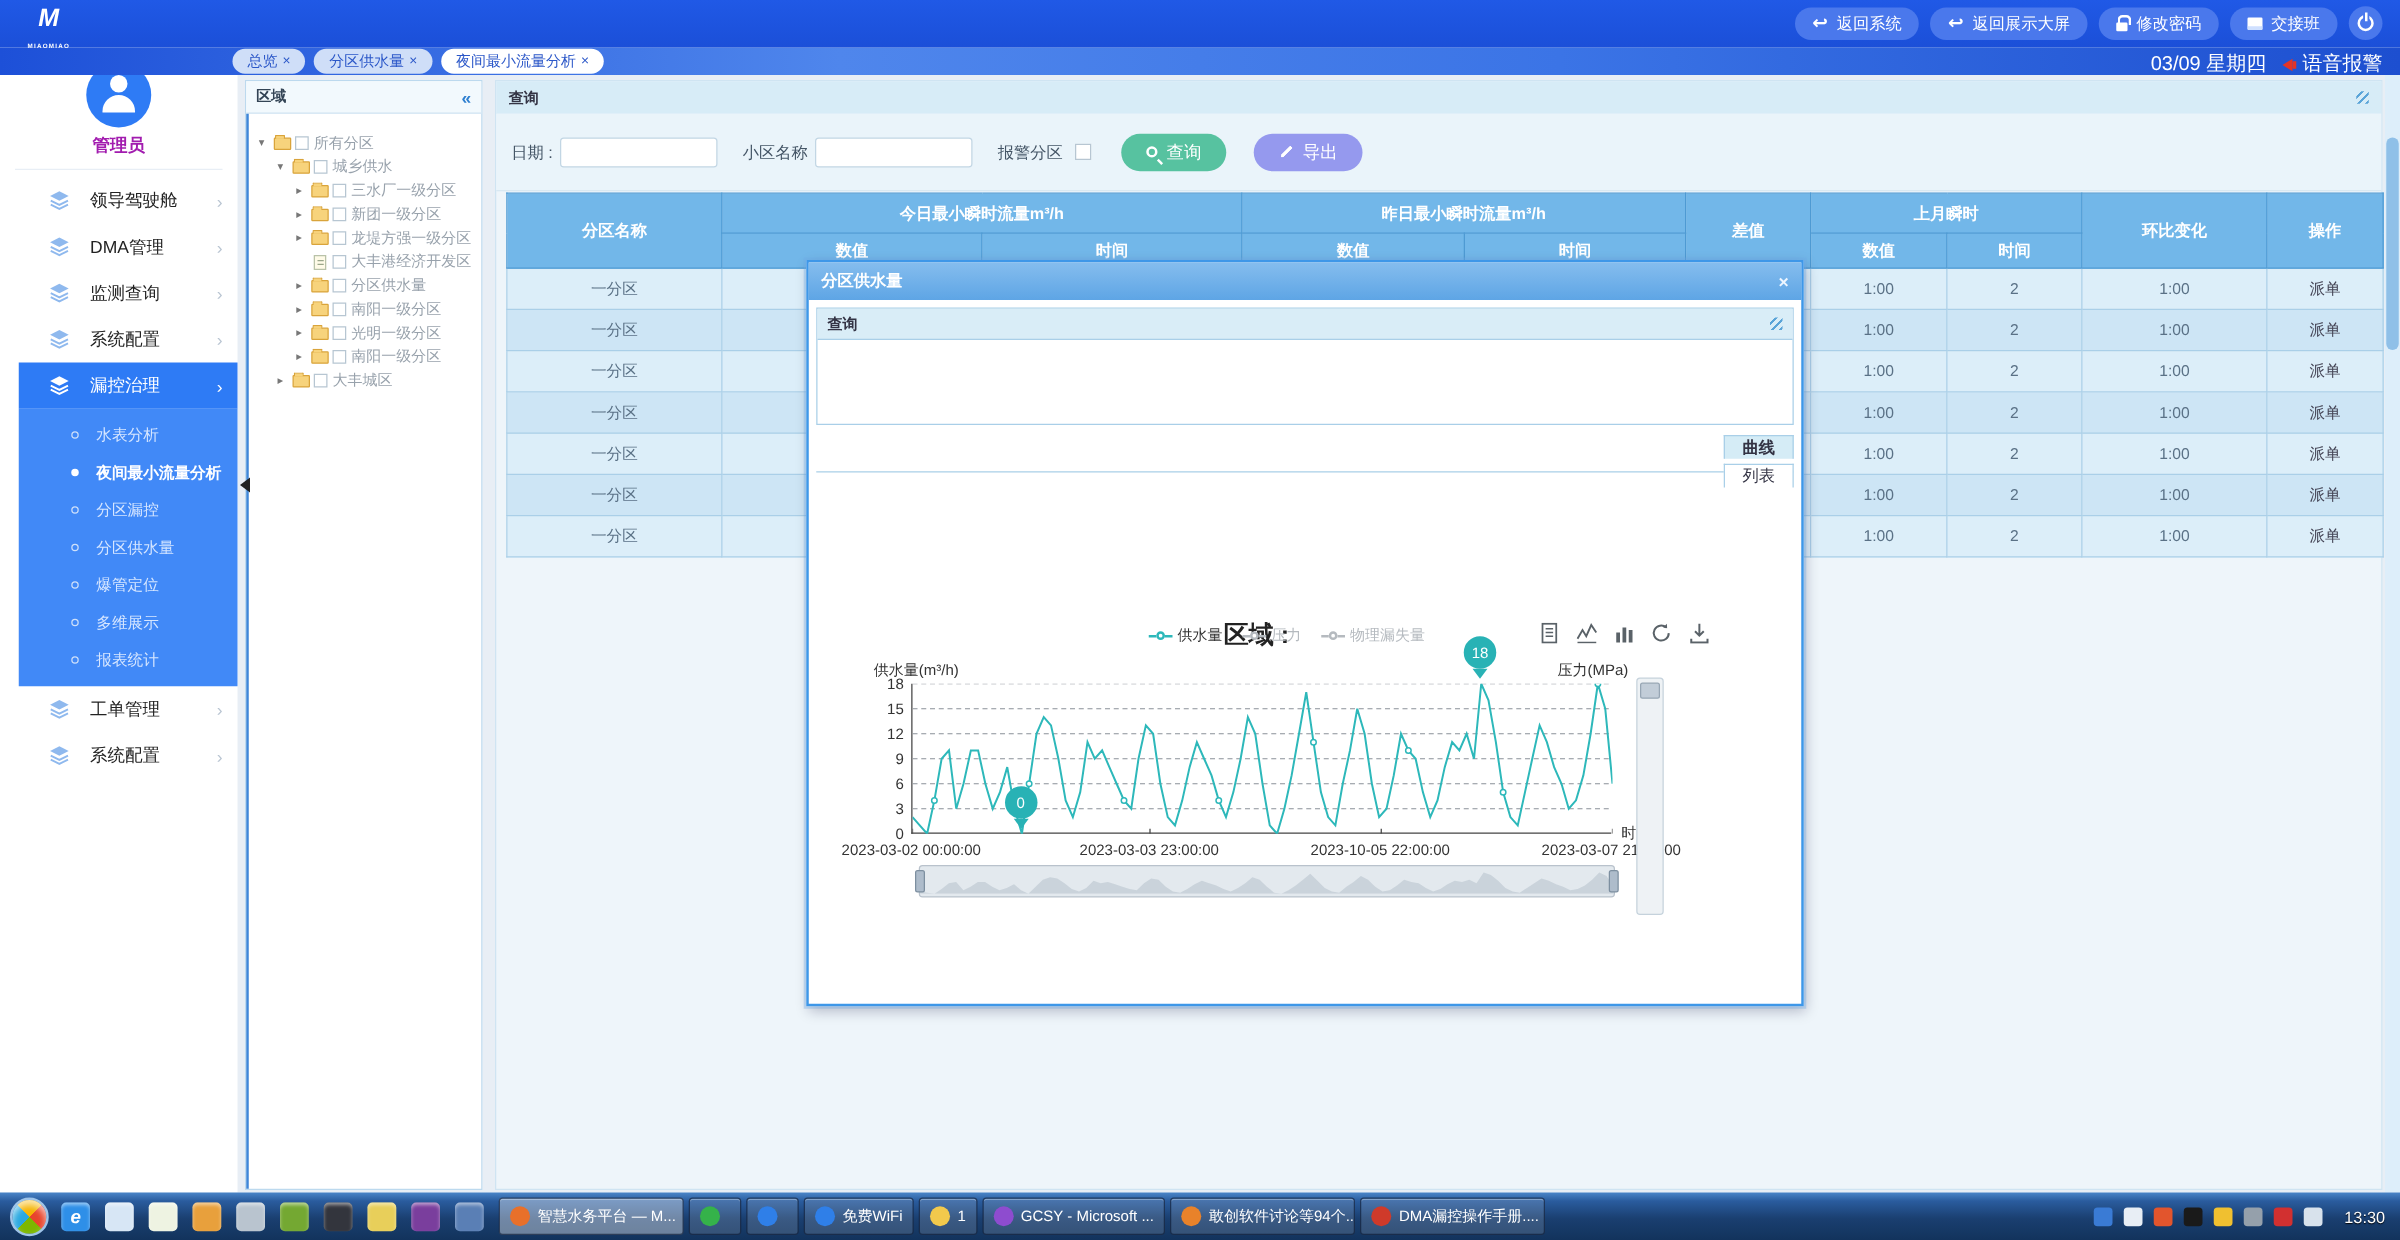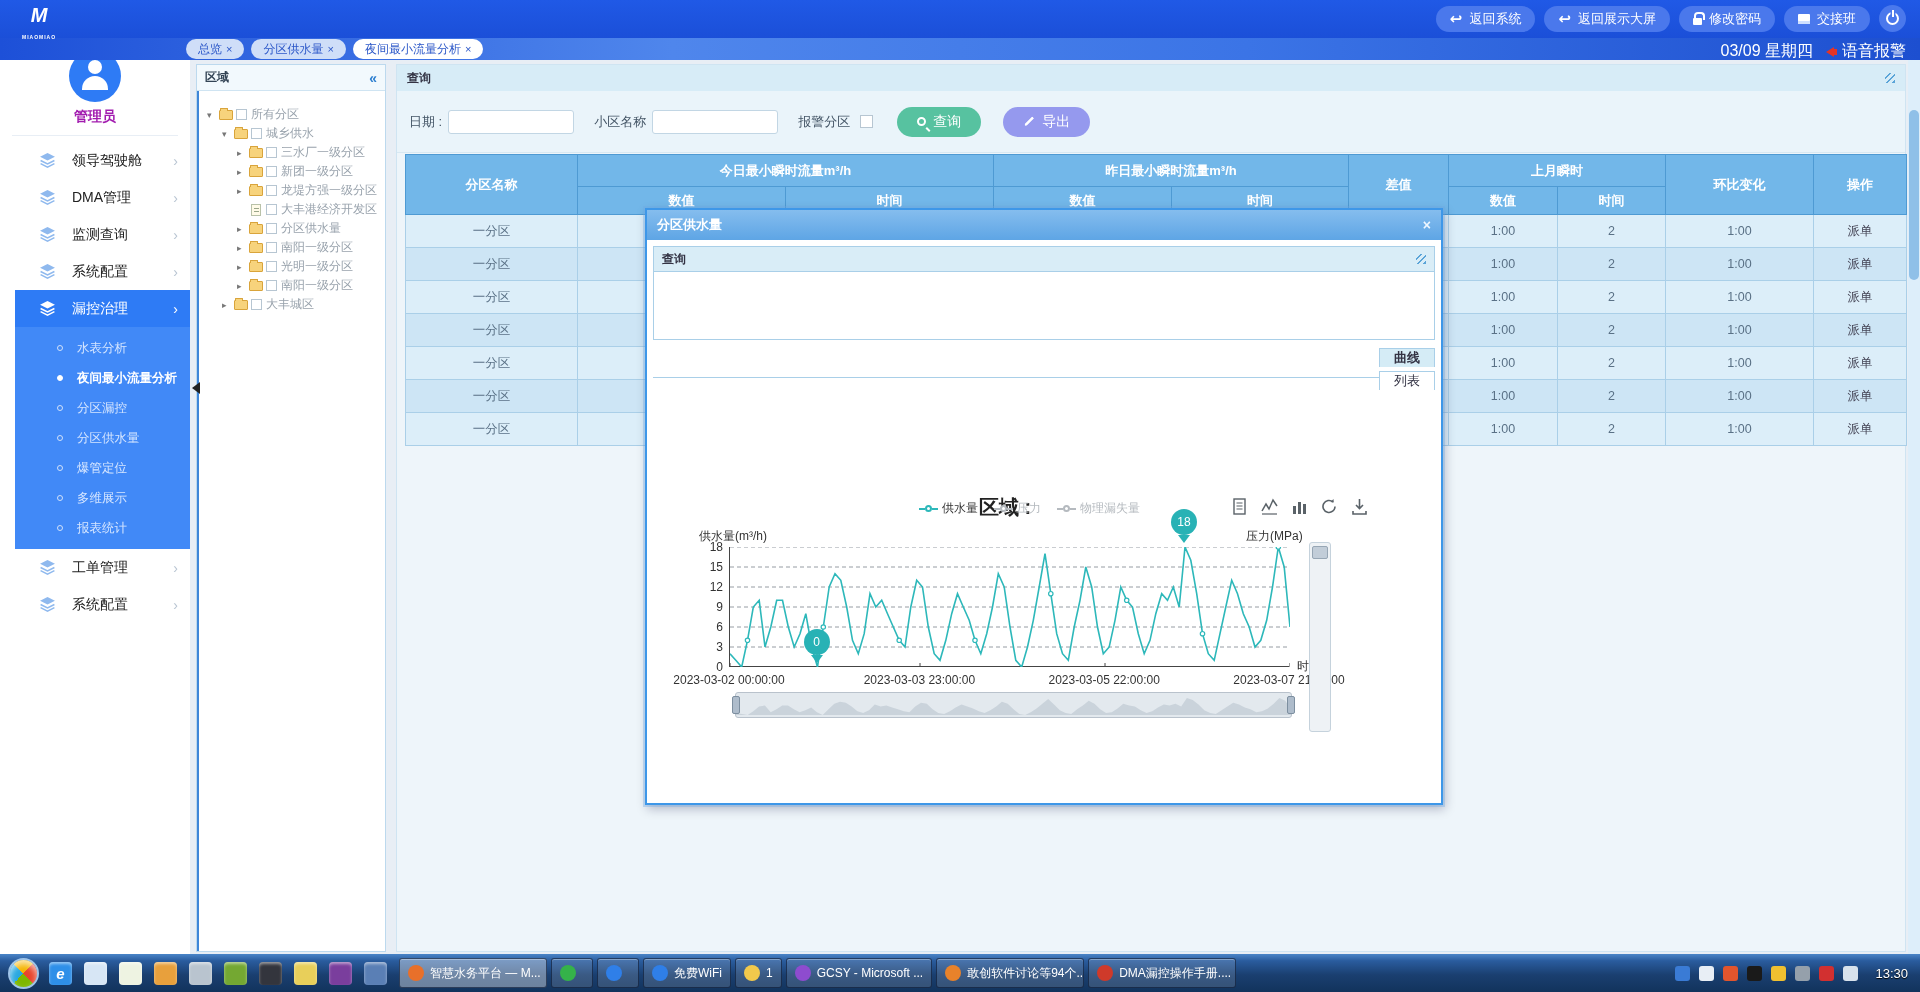--- a/index.html
+++ b/index.html
@@ -614,21 +614,21 @@
           <circle cx="245.0" cy="93.3" r="2.2" fill="#fff" stroke="#2db8ba" stroke-width="1.2"></circle>
           <circle cx="320.8" cy="46.7" r="2.2" fill="#fff" stroke="#2db8ba" stroke-width="1.2"></circle>
           <circle cx="396.7" cy="53.3" r="2.2" fill="#fff" stroke="#2db8ba" stroke-width="1.2"></circle>
           <circle cx="472.5" cy="86.7" r="2.2" fill="#fff" stroke="#2db8ba" stroke-width="1.2"></circle>
           <circle cx="548.3" cy="0.0" r="2.2" fill="#fff" stroke="#2db8ba" stroke-width="1.2"></circle>
         </svg>
       </div>
     <div id="xticks">
         <span class="xtick" style="left: 80px;">2023-03-02 00:00:00</span>
         <span class="xtick" style="left: 270.4px;">2023-03-03 23:00:00</span>
-        <span class="xtick" style="left: 455.2px;">2023-03-05 22:00:00</span>
+        <span class="xtick" style="left: 455.2px;">2023-10-05 22:00:00</span>
         <span class="xtick" style="left: 640px;">2023-03-07 21:00:00</span>
       </div>
     <div id="hslider">
         <svg width="555" height="20" viewBox="0 0 555 20" preserveAspectRatio="none">
           <path d="M0,20 L0.0,18.1 L5.8,19.1 L11.6,20.0 L17.3,16.2 L23.1,11.5 L28.9,10.6 L34.7,17.2 L40.5,14.3 L46.3,10.6 L52.0,10.6 L57.8,14.3 L63.6,17.2 L69.4,15.3 L75.2,12.4 L80.9,17.2 L86.7,20.0 L92.5,14.3 L98.3,8.7 L104.1,6.8 L109.8,7.7 L115.6,11.5 L121.4,16.2 L127.2,18.1 L133.0,15.3 L138.8,9.6 L144.5,11.5 L150.3,10.6 L156.1,12.4 L161.9,14.3 L167.7,16.2 L173.4,17.2 L179.2,11.5 L185.0,7.7 L190.8,8.7 L196.6,14.3 L202.3,18.1 L208.1,19.1 L213.9,16.2 L219.7,12.4 L225.5,9.6 L231.3,11.5 L237.0,13.4 L242.8,16.2 L248.6,18.1 L254.4,15.3 L260.2,11.5 L265.9,6.8 L271.7,8.7 L277.5,14.3 L283.3,19.1 L289.1,20.0 L294.8,17.2 L300.6,13.4 L306.4,8.7 L312.2,3.9 L318.0,9.6 L323.8,15.3 L329.5,18.1 L335.3,19.1 L341.1,14.3 L346.9,10.6 L352.7,5.8 L358.4,8.7 L364.2,14.3 L370.0,18.1 L375.8,17.2 L381.6,13.4 L387.3,8.7 L393.1,10.6 L398.9,11.5 L404.7,15.3 L410.5,18.1 L416.3,16.2 L422.0,12.4 L427.8,9.6 L433.6,10.6 L439.4,8.7 L445.2,11.5 L450.9,3.0 L456.7,4.9 L462.5,9.6 L468.3,15.3 L474.1,18.1 L479.8,19.1 L485.6,15.3 L491.4,11.5 L497.2,7.7 L503.0,9.6 L508.8,12.4 L514.5,14.3 L520.3,17.2 L526.1,16.2 L531.9,13.4 L537.7,8.7 L543.4,3.0 L549.2,5.8 L555.0,14.3 L555,20 Z" fill="#c3cdd6" opacity="0.8"></path>
         </svg>
       <div class="h-handle" style="left:-4px"></div>
       <div class="h-handle" style="right:-4px"></div>
     </div>
     <div id="vslider">

